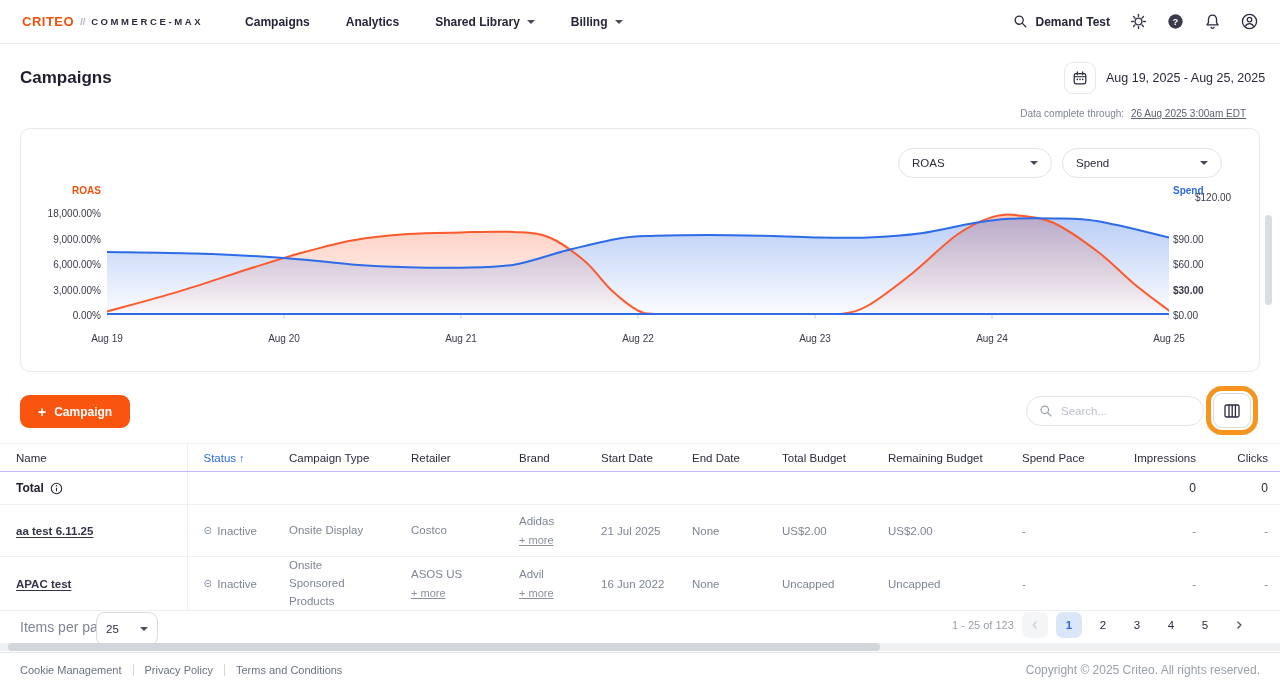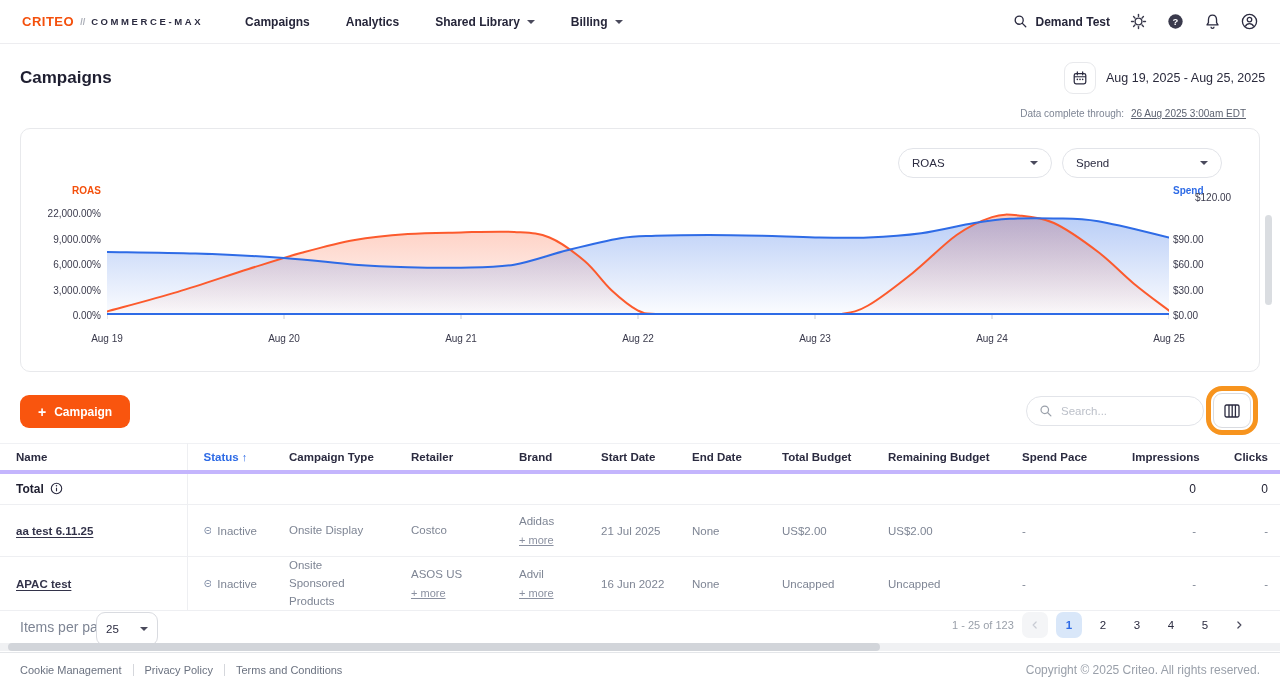--- a/index.html
+++ b/index.html
@@ -60,22 +60,22 @@
   .search-box input::placeholder { color:#BCC0C9; }
   .hl-ring { position:absolute; left:1206px; top:386px; width:52px; height:49px; border:5px solid #F7941E; border-radius:16px;
              display:flex; align-items:center; justify-content:center; background:transparent; }
   .cols-btn { width:38px; height:35px; border:1px solid #D9DBE0; border-radius:9px; background:#fff;
               display:flex; align-items:center; justify-content:center; cursor:pointer; }
 
   
   .table-wrap { position:absolute; left:0; top:443px; width:1294px; }
   table { border-collapse:collapse; table-layout:fixed; width:1294px; }
   th, td { padding:0 16px; vertical-align:middle; white-space:nowrap; overflow:hidden; }
-  thead th { height:28px; font-size:11.5px; font-weight:700; color:#2B2B40; text-align:left;
-             border-top:1px solid #F0F1F4; border-bottom:4px solid #c4b5fd; cursor:pointer; }
+  thead th { height:28px; font-size:11.5px; font-weight:400; color:#2B2B40; text-align:left;
+             border-top:1px solid #F0F1F4; border-bottom:1px solid #c4b5fd; cursor:pointer; }
   th.sorted { color:#2E6BE6; }
   .sort-arrow { color:#2E6BE6; font-size:11px; margin-left:3px; }
   tr.total-row td { height:33px; border-bottom:1px solid #EEEFF2; font-size:12px; color:#1E1E30; }
   tr.data-row td { height:52px; border-bottom:1px solid #EEEFF2; font-size:11.5px; color:#7E8594; }
   .col-name { border-right:1px solid #EEEFF2; }
   td.num, th.num { text-align:right; }
   th.clicks, td.clicks { padding-right:26px; }
   .total-label { font-weight:700; display:flex; align-items:center; gap:6px; }
   .name-link { color:#33334A; font-weight:600; text-decoration:underline; text-underline-offset:2px; cursor:pointer; }
   .status-cell { display:flex; align-items:center; gap:6px; }
@@ -204,31 +204,31 @@
       <span>ROAS</span>
       <span class="caret"></span>
     </div>
     <div class="chart-select sel-right">
       <span>Spend</span>
       <span class="caret"></span>
     </div>
     <div class="axis-title left">ROAS</div>
     <div class="axis-title right">Spend</div>
     <div id="left-ticks">
-        <div class="tick l" style="top: 78px;">22,000.00%</div>
+        <div class="tick l" style="top: 78px;">18,000.00%</div>
         <div class="tick l" style="top: 103.5px;">9,000.00%</div>
         <div class="tick l" style="top: 129px;">6,000.00%</div>
         <div class="tick l" style="top: 154.5px;">3,000.00%</div>
         <div class="tick l" style="top: 180px;">0.00%</div>
       </div>
     <div id="right-ticks">
         <div class="tick r" style="top: 62px; margin-left: 22px;">$120.00</div>
         <div class="tick r" style="top: 103.5px;">$90.00</div>
         <div class="tick r" style="top: 129px; text-align: center;">$60.00</div>
-        <div class="tick r" style="top: 154.5px;">$30.00</div>
+        <div class="tick r" style="top: 154.5px; font-weight: bold;">$30.00</div>
         <div class="tick r" style="top: 180px;">$0.00</div>
       </div>
     <div id="plot">
         <svg width="1062" height="115" viewBox="0 0 1062 115">
           <defs>
             <linearGradient id="gO" x1="0" y1="0" x2="0" y2="1">
               <stop offset="0" stop-color="#FC5A2D" stop-opacity="0.32"></stop>
               <stop offset="1" stop-color="#FC5A2D" stop-opacity="0.02"></stop>
             </linearGradient>
             <linearGradient id="gB" x1="0" y1="0" x2="0" y2="1">

